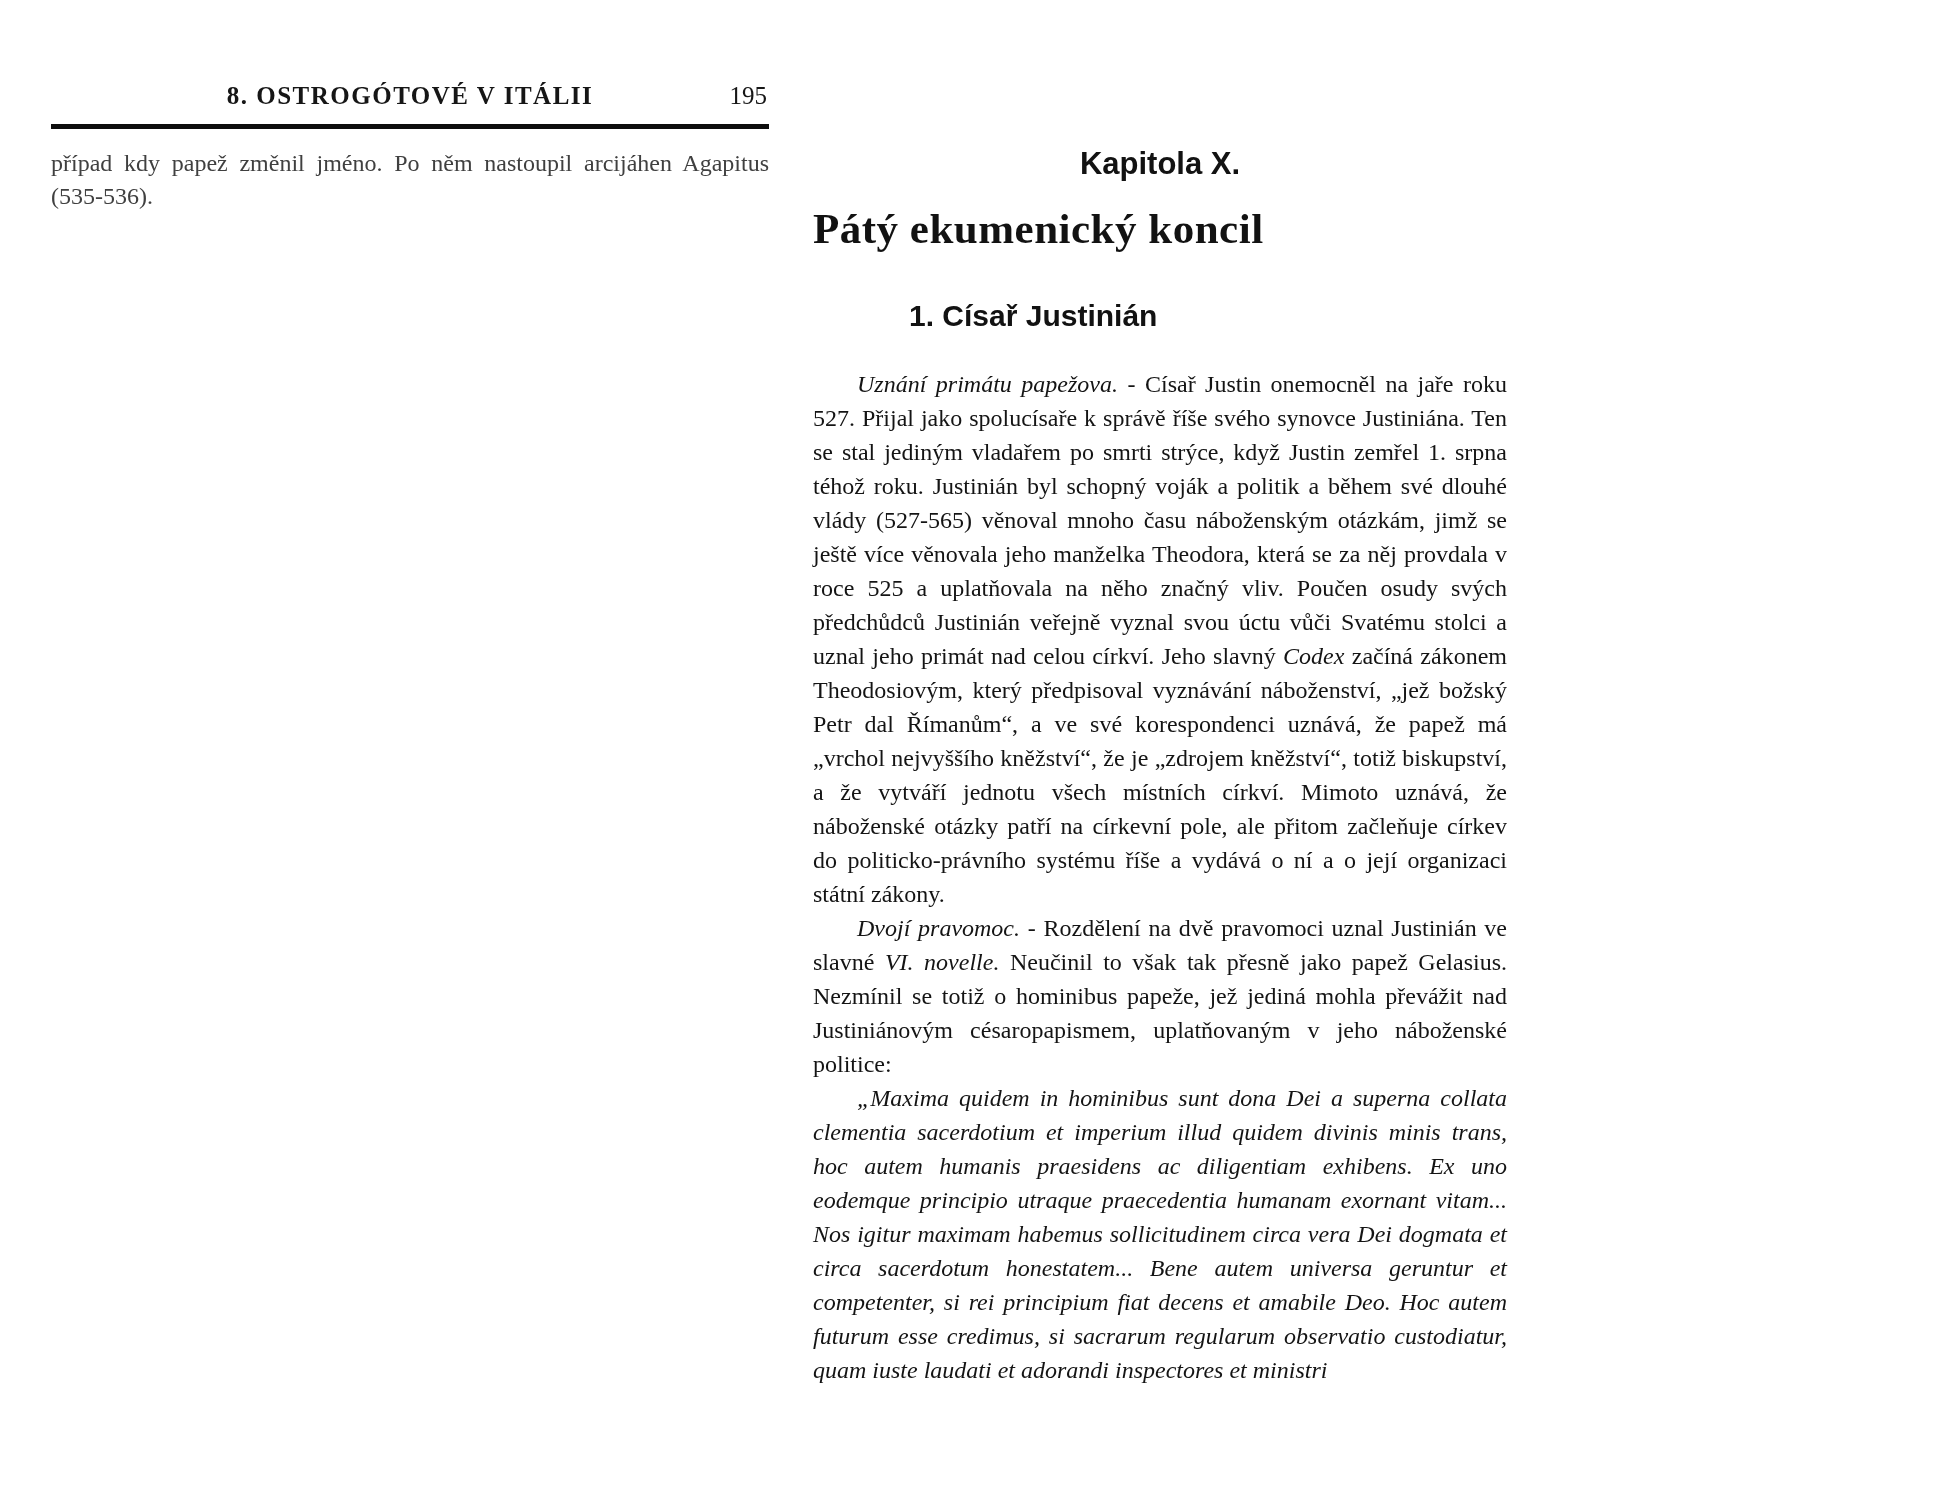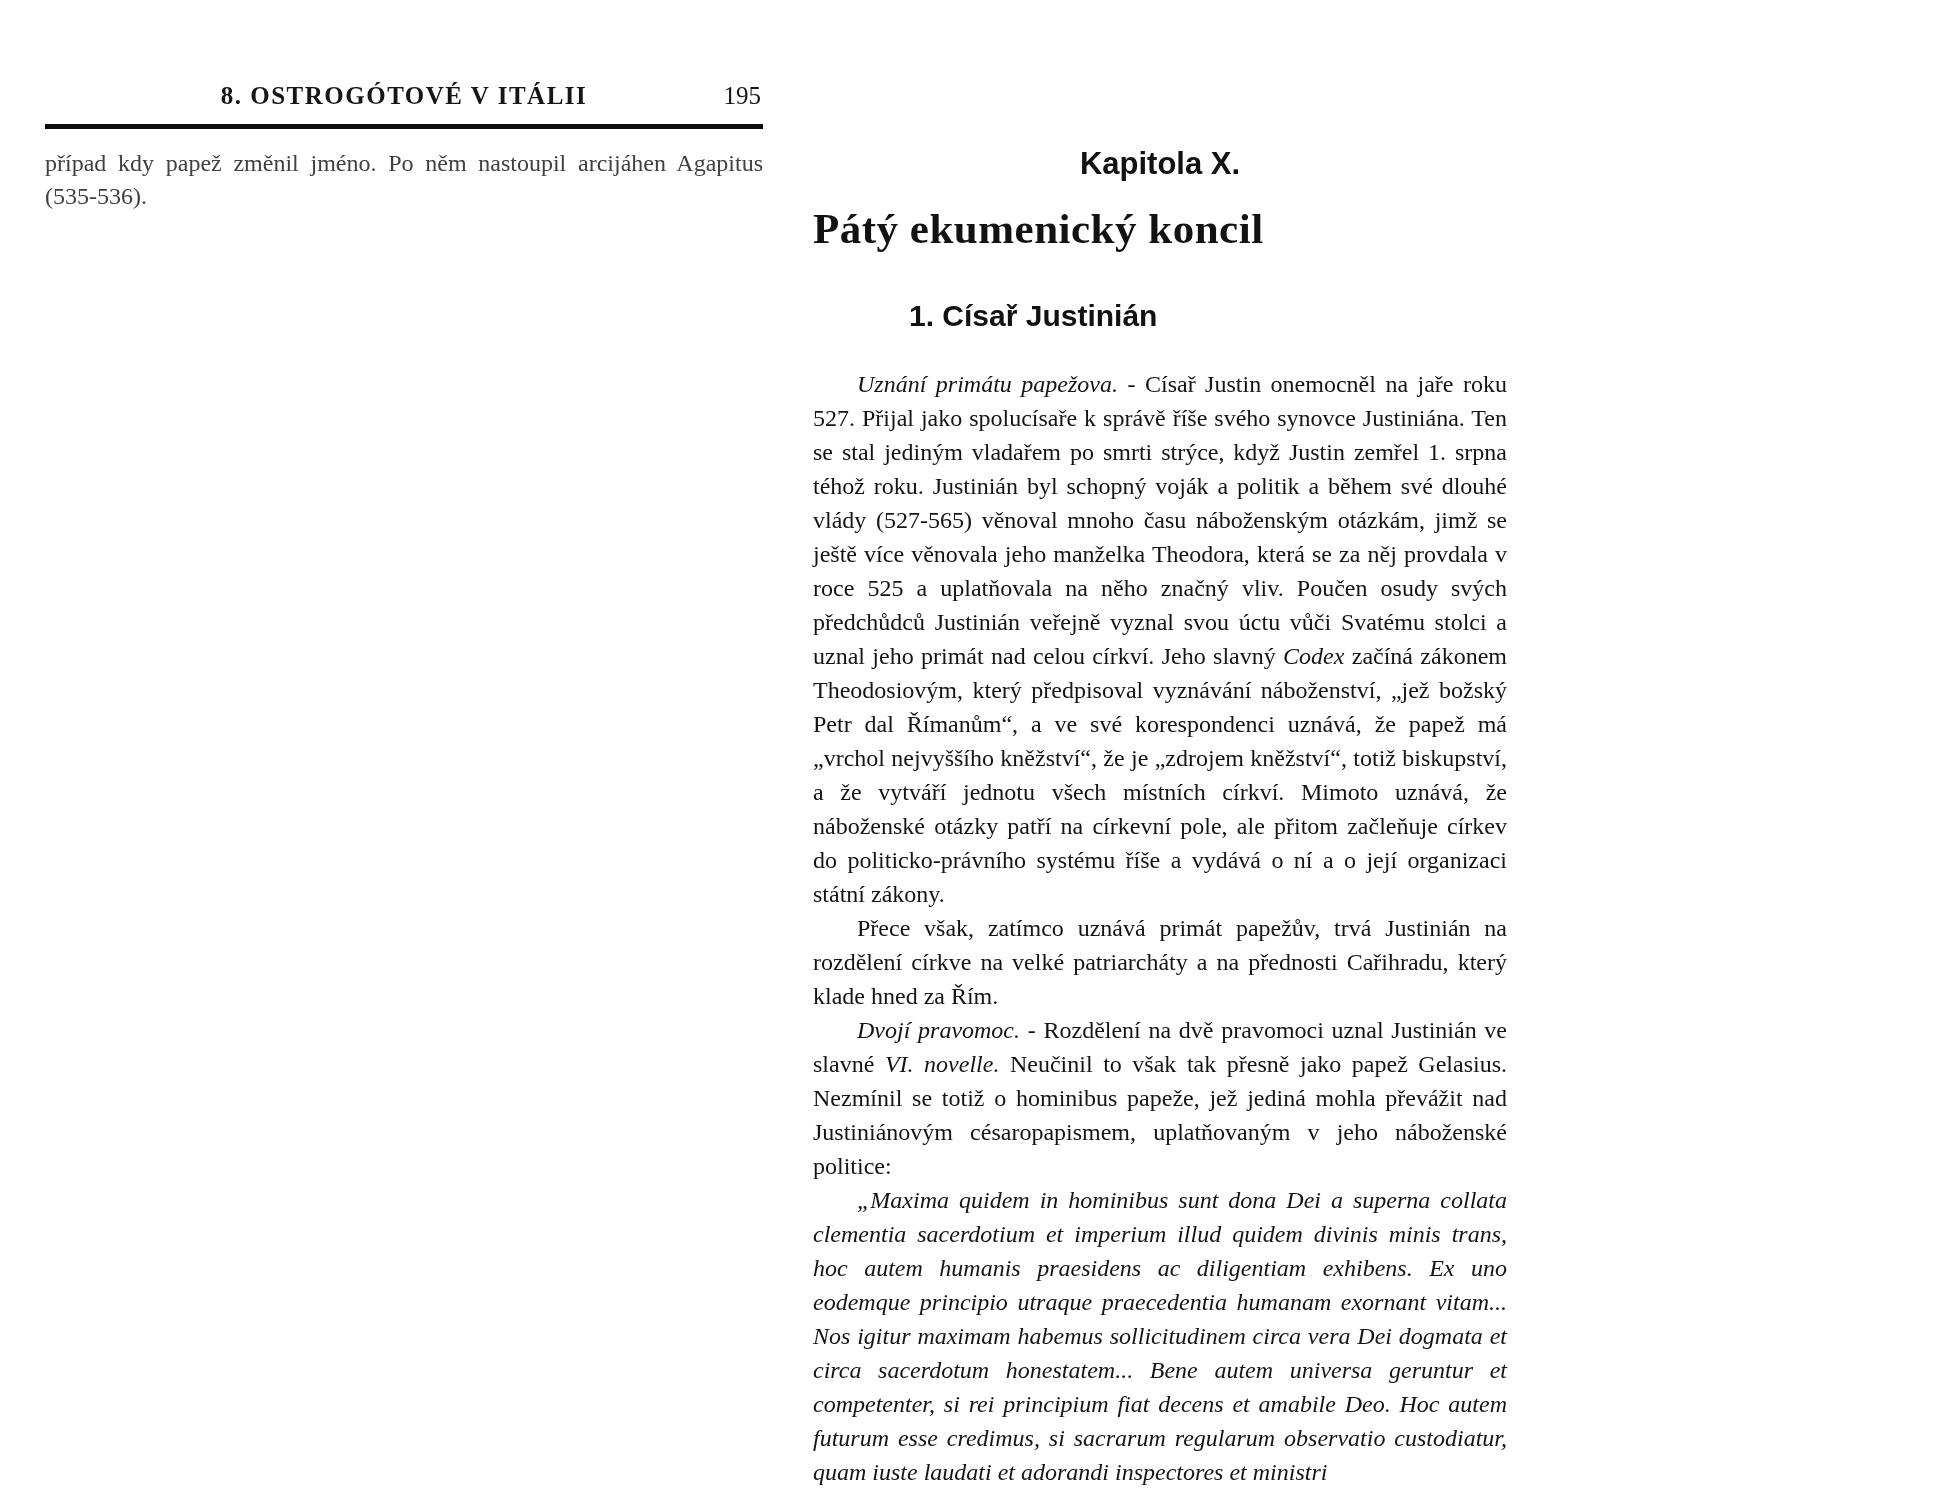--- a/index.html
+++ b/index.html
@@ -13,21 +13,21 @@
   #scan {
     position: relative;
     width: 1958px;
     height: 1500px;
     background: #ffffff;
     color: #161616;
   }
   
   .left-page {
     position: absolute;
-    left: 45px;
+    left: 51px;
     top: 82px;
     width: 718px;
   }
   .lp-header {
     position: relative;
     height: 36px;
     font-family: "Liberation Serif", serif;
     font-size: 25px;
     text-align: center;
   }
@@ -113,21 +113,20 @@
   </div>
 
   <div class="right-page">
     <div class="chapter-label">Kapitola X.</div>
     <div class="chapter-title">Pátý ekumenický koncil</div>
     <div class="section-heading">1. Císař Justinián</div>
 
     <div class="rp-body">
       <p><span class="it">Uznání primátu papežova.</span><span> - Císař Justin onemocněl na jaře roku 527. Přijal jako spolucísaře k správě říše svého synovce Justiniána. Ten se stal jediným vladařem po smrti strýce, když Justin zemřel 1. srpna téhož roku. Justinián byl schopný voják a politik a během své dlouhé vlády (527-565) věnoval mnoho času náboženským otázkám, jimž se ještě více věnovala jeho manželka Theodora, která se za něj provdala v roce 525 a uplatňovala na něho značný vliv. Poučen osudy svých předchůdců Justinián veřejně vyznal svou úctu vůči Svatému stolci a uznal jeho primát nad celou církví. Jeho slavný </span><span class="it">Codex</span><span> začíná zákonem Theodosiovým, který předpisoval vyznávání náboženství, „jež božský Petr dal Římanům“, a ve své korespondenci uznává, že papež má „vrchol nejvyššího kněžství“, že je „zdrojem kněžství“, totiž biskupství, a že vytváří jednotu všech místních církví. Mimoto uznává, že náboženské otázky patří na církevní pole, ale přitom začleňuje církev do politicko-právního systému říše a vydává o ní a o její organizaci státní zákony.</span></p>
 
-      <p>Přece však, zatímco uznává primát papežův, trvá Justinián na rozdělení církve na velké patriarcháty a na přednosti Cařihradu, který klade hned za Řím.</p>
 
       <p><span class="it">Dvojí pravomoc.</span><span> - Rozdělení na dvě pravomoci uznal Justinián ve slavné </span><span class="it">VI. novelle.</span><span> Neučinil to však tak přesně jako papež Gelasius. Nezmínil se totiž o hominibus papeže, jež jediná mohla převážit nad Justiniánovým césaropapismem, uplatňovaným v jeho náboženské politice:</span></p>
 
       <p class="it">„Maxima quidem in hominibus sunt dona Dei a superna collata clementia sacerdotium et imperium illud quidem divinis minis trans, hoc autem humanis praesidens ac diligentiam exhibens. Ex uno eodemque principio utraque praecedentia humanam exornant vitam... Nos igitur maximam habemus sollicitudinem circa vera Dei dogmata et circa sacerdotum honestatem... Bene autem universa geruntur et competenter, si rei principium fiat decens et amabile Deo. Hoc autem futurum esse credimus, si sacrarum regularum observatio custodiatur, quam iuste laudati et adorandi inspectores et ministri</p>
     </div>
   </div>
 
 </div>
 
 </body></html>

